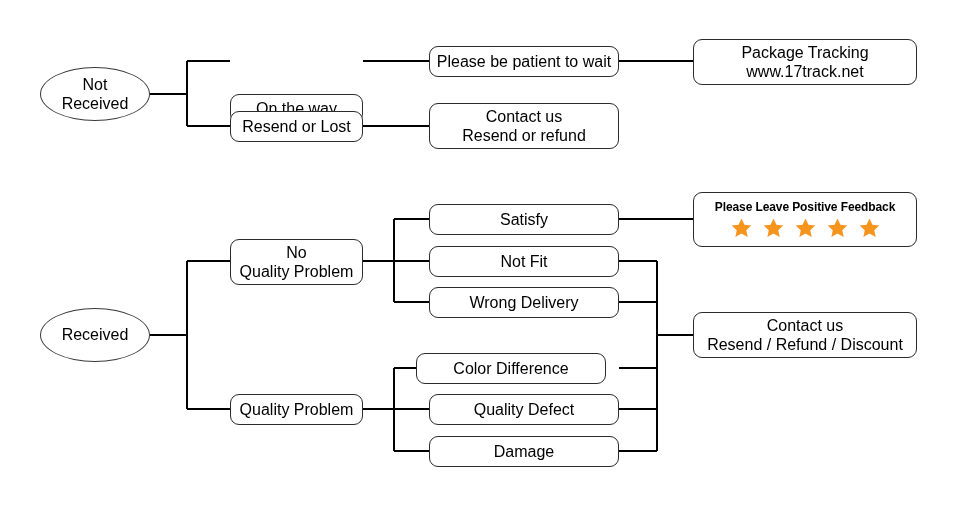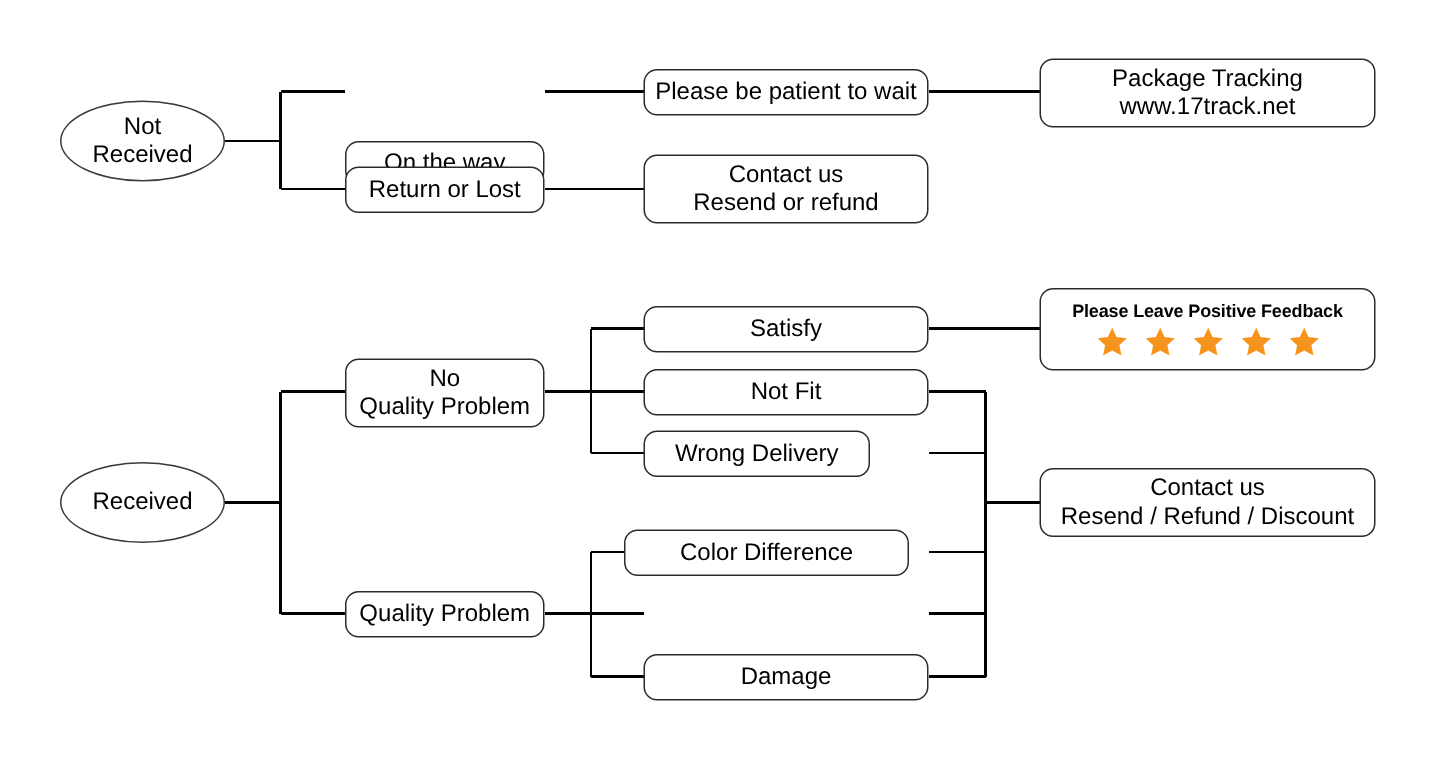--- a/index.html
+++ b/index.html
@@ -127,21 +127,21 @@
   <div class="node ellipse fs16" style="left:40px; top:67px; width:110px; height:54px;">
     <span class="line1">Not</span>
     <span class="line2">Received</span>
   </div>
 
   <div class="node rounded fs16" style="left:230px; top:46px; width:133px; height:29px;margin-top:48px;">
     <span class="line1">On the way</span>
   </div>
 
   <div class="node rounded fs16" style="left:230px; top:111px; width:133px; height:31px;">
-    <span class="line1">Return or Lost</span>
+    <span class="line1">Resend or Lost</span>
   </div>
 
   <div class="node rounded fs16" style="left:429px; top:46px; width:190px; height:31px;">
     <span class="line1">Please be patient to wait</span>
   </div>
 
   <div class="node rounded fs16" style="left:429px; top:103px; width:190px; height:46px;">
     <span class="line1">Contact us</span>
     <span class="line2">Resend or refund</span>
   </div>
@@ -165,28 +165,31 @@
   </div>
 
   <div class="node rounded fs16" style="left:429px; top:204px; width:190px; height:31px;">
     <span class="line1">Satisfy</span>
   </div>
 
   <div class="node rounded fs16" style="left:429px; top:246px; width:190px; height:31px;">
     <span class="line1">Not Fit</span>
   </div>
 
-  <div class="node rounded fs16" style="left:429px; top:287px; width:151px; height:31px;">
+  <div class="node rounded fs16" style="left:429px; top:287px; width:190px; height:31px;">
     <span class="line1">Wrong Delivery</span>
   </div>
 
   <div class="node rounded fs16" style="left:416px; top:353px; width:190px; height:31px;">
     <span class="line1">Color Difference</span>
   </div>
 
+  <div class="node rounded fs16" style="left:429px; top:394px; width:190px; height:31px;">
+    <span class="line1">Quality Defect</span>
+  </div>
 
   <div class="node rounded fs16" style="left:429px; top:436px; width:190px; height:31px;">
     <span class="line1">Damage</span>
   </div>
 
   <div class="node rounded" style="left:693px; top:192px; width:224px; height:55px;">
     <span class="feedback-title">Please Leave Positive Feedback</span>
     <span class="stars" id="stars">
         <svg class="star" viewBox="0 0 24 24">
           <path d="M12 1.6 L15.2 8.4 L22.6 9.3 L17.2 14.4 L18.7 21.8 L12 18.1 L5.3 21.8 L6.8 14.4 L1.4 9.3 L8.8 8.4 Z" fill="#F7941E"></path>

